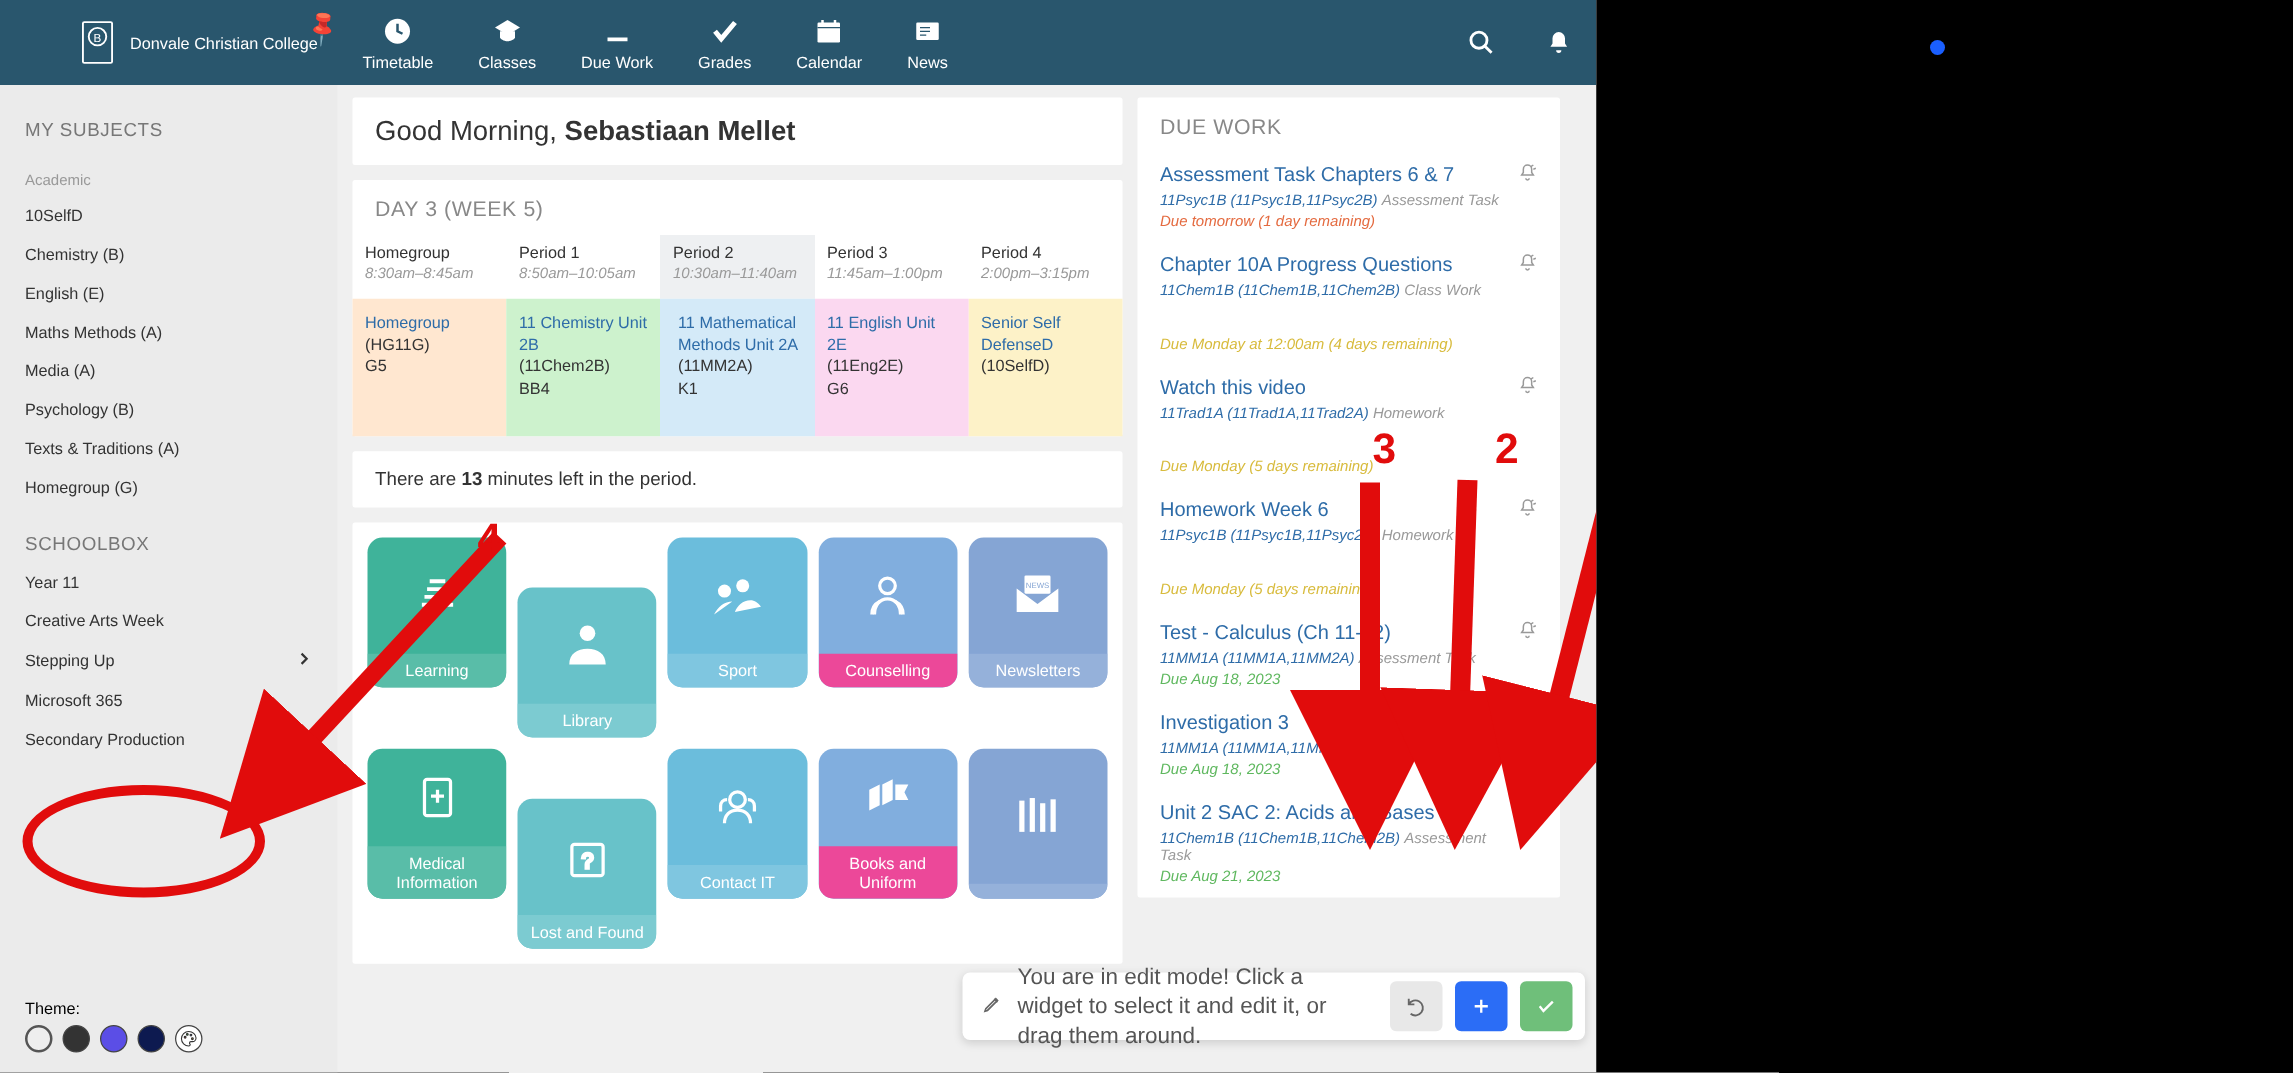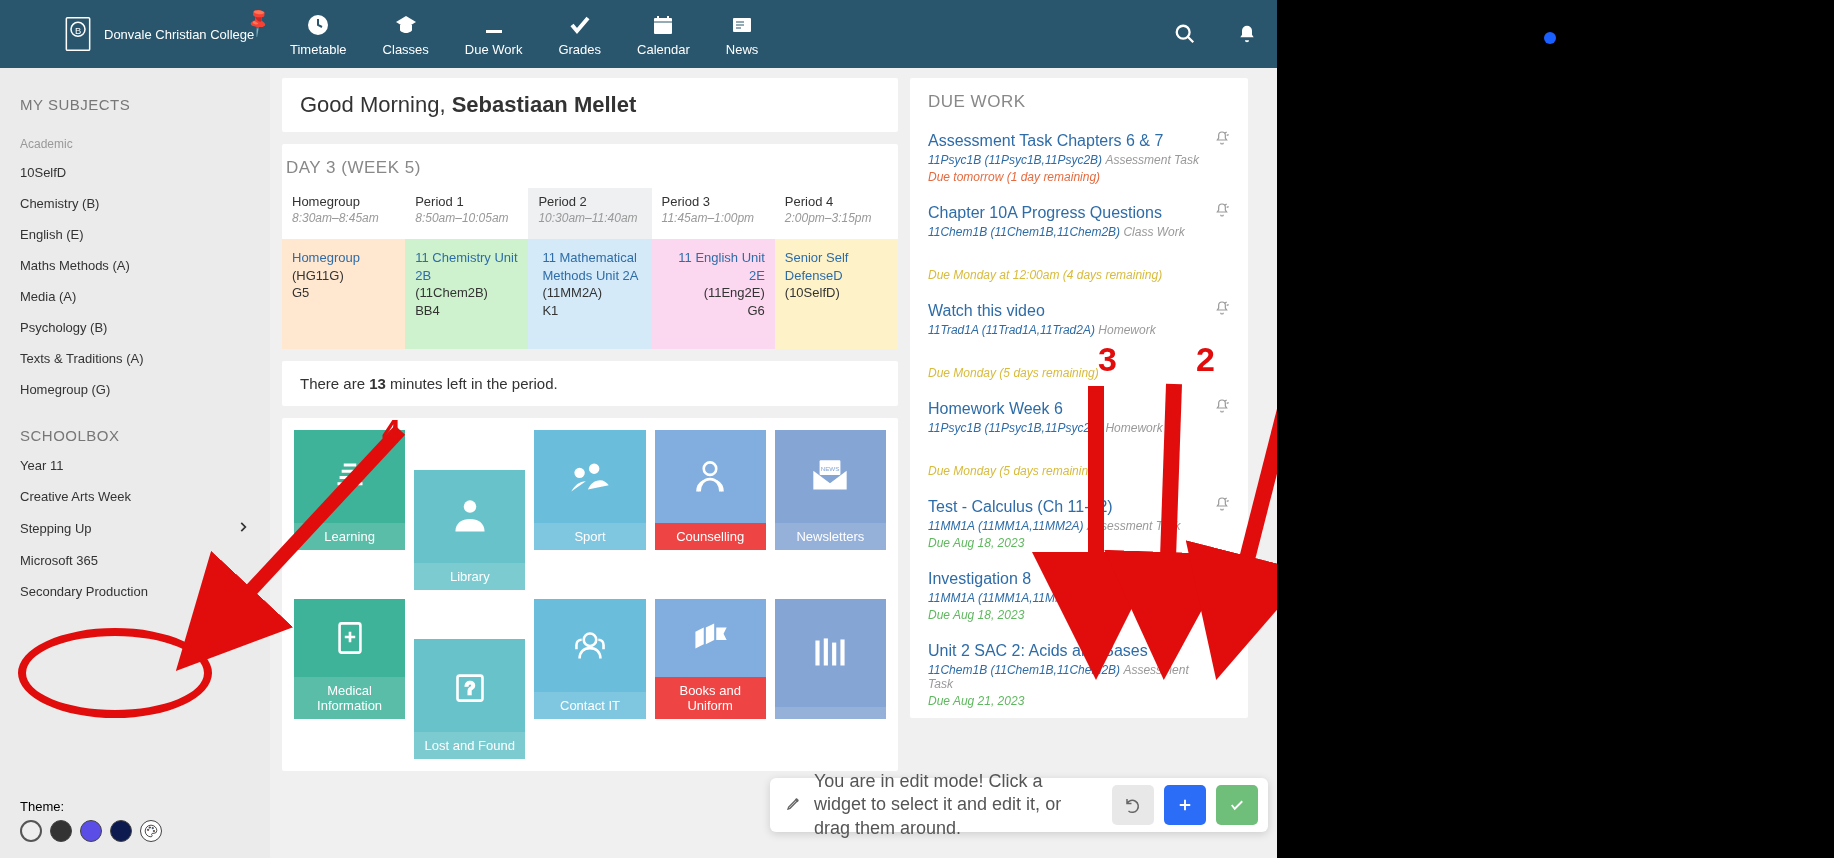--- a/index.html
+++ b/index.html
@@ -172,39 +172,39 @@
     padding: 10px;
     font-size: 13px;
     line-height: 1.35;
     min-height: 110px;
   }
   .tt-cell .subj { color: #2e6ca8; }
   .tt-cell .meta { color: #333; }
   .c-hg { background: #ffe7d0; }
   .c-chem { background: #cdf2cd; }
   .c-math { background: #d4eaf8; padding-left: 14px; }
-  .c-eng { background: #fbd8f0; text-align: right; }
+  .c-eng { background: #fbd8f0; }
   .c-self { background: #fdf2c8; }
   .tt-col.active .tt-header { background: #eef0f2; }
 
   .minutes-card {
     font-size: 15px;
     color: #333;
   }
   .minutes-card strong { font-weight:700; }
 
   .tiles {
     display: grid;
     grid-template-columns: repeat(5, 1fr);
     gap: 9px;
     padding: 4px;
   }
   .tile {
     height: 120px;
-    border-radius: 0;
+    border-radius: 12px;
     display: flex;
     flex-direction: column;
     align-items: center;
     justify-content: flex-end;
     color: #fff;
     overflow: hidden;
     position: relative;
     cursor:pointer;
   }
   .tile .tico {
@@ -216,21 +216,21 @@
   }
   .tile .tlabel {
     width: 100%;
     text-align: center;
     font-size: 13px;
     padding: 6px 4px;
   }
   .t1 { background: linear-gradient(#3fb39a,#3fb39a); } .t1 .tlabel{background:#59bda8;}
   .t2 { background: #68c2c9; margin-top: 40px; } .t2 .tlabel{background:#7ccbd1;}
   .t3 { background: #6bbddc; } .t3 .tlabel{background:#7fc6e0;}
-  .t4 { background: #81aede; } .t4 .tlabel{background:#ef4444;}
+  .t4 { background: #81aede; } .t4 .tlabel{background:#ec4899;}
   .t5 { background: #85a5d4; } .t5 .tlabel{background:#95b1da;}
 
   .due-head {
     color: #888;
     font-size: 17px;
     letter-spacing: 0.5px;
     margin-bottom: 12px;
   }
   .due-item {
     position: relative;
@@ -477,21 +477,21 @@
 
   <div class="main">
     <div class="col-left">
       <div class="card">
         <span class="greeting">
           <span>Good Morning, </span><strong>Sebastiaan Mellet</strong>
         </span>
       </div>
 
       <div class="card" style="padding:14px 0 0 0">
-        <div class="tt-head" style="padding:0 4px">DAY 3 (WEEK 5)</div>
+        <div class="tt-head" style="padding:0 18px">DAY 3 (WEEK 5)</div>
         <div class="tt-grid" id="tt-grid">
             <div class="tt-col">
               <div class="tt-header">
                 <div class="pname">Homegroup</div>
                 <div class="ptime">8:30am–8:45am</div>
               </div>
               <div class="tt-cell c-hg">
                 <div class="subj">Homegroup</div>
                 <div class="meta">(HG11G)</div>
                 <div class="meta">G5</div>
@@ -692,21 +692,21 @@
             <div class="due-item">
               <div class="due-title">Test - Calculus (Ch 11-12)</div>
               <div class="due-sub"><span class="cls">11MM1A (11MM1A,11MM2A)</span> <span class="typ">Assessment Task</span></div>
               <div class="due-when w-green">Due Aug 18, 2023</div>
               <span class="bell-ico"><svg viewBox="0 0 24 24" width="16" height="16" fill="none" stroke="#999" stroke-width="1.8">
                   <path d="M12 3a5 5 0 0 0-5 5v4l-2 3h14l-2-3V8a5 5 0 0 0-5-5zM10 19a2 2 0 0 0 4 0"></path>
                   <path d="M16 5l3-2M19 8l3-1"></path>
                 </svg></span>
             </div>
             <div class="due-item">
-              <div class="due-title">Investigation 8</div>
+              <div class="due-title">Investigation 3</div>
               <div class="due-sub"><span class="cls">11MM1A (11MM1A,11MM2A)</span> <span class="typ">Assignment</span></div>
               <div class="due-when w-green">Due Aug 18, 2023</div>
               <span class="bell-ico"><svg viewBox="0 0 24 24" width="16" height="16" fill="none" stroke="#999" stroke-width="1.8">
                   <path d="M12 3a5 5 0 0 0-5 5v4l-2 3h14l-2-3V8a5 5 0 0 0-5-5zM10 19a2 2 0 0 0 4 0"></path>
                   <path d="M16 5l3-2M19 8l3-1"></path>
                 </svg></span>
             </div>
             <div class="due-item">
               <div class="due-title">Unit 2 SAC 2: Acids and Bases</div>
               <div class="due-sub"><span class="cls">11Chem1B (11Chem1B,11Chem2B)</span> <span class="typ">Assessment Task</span></div>

